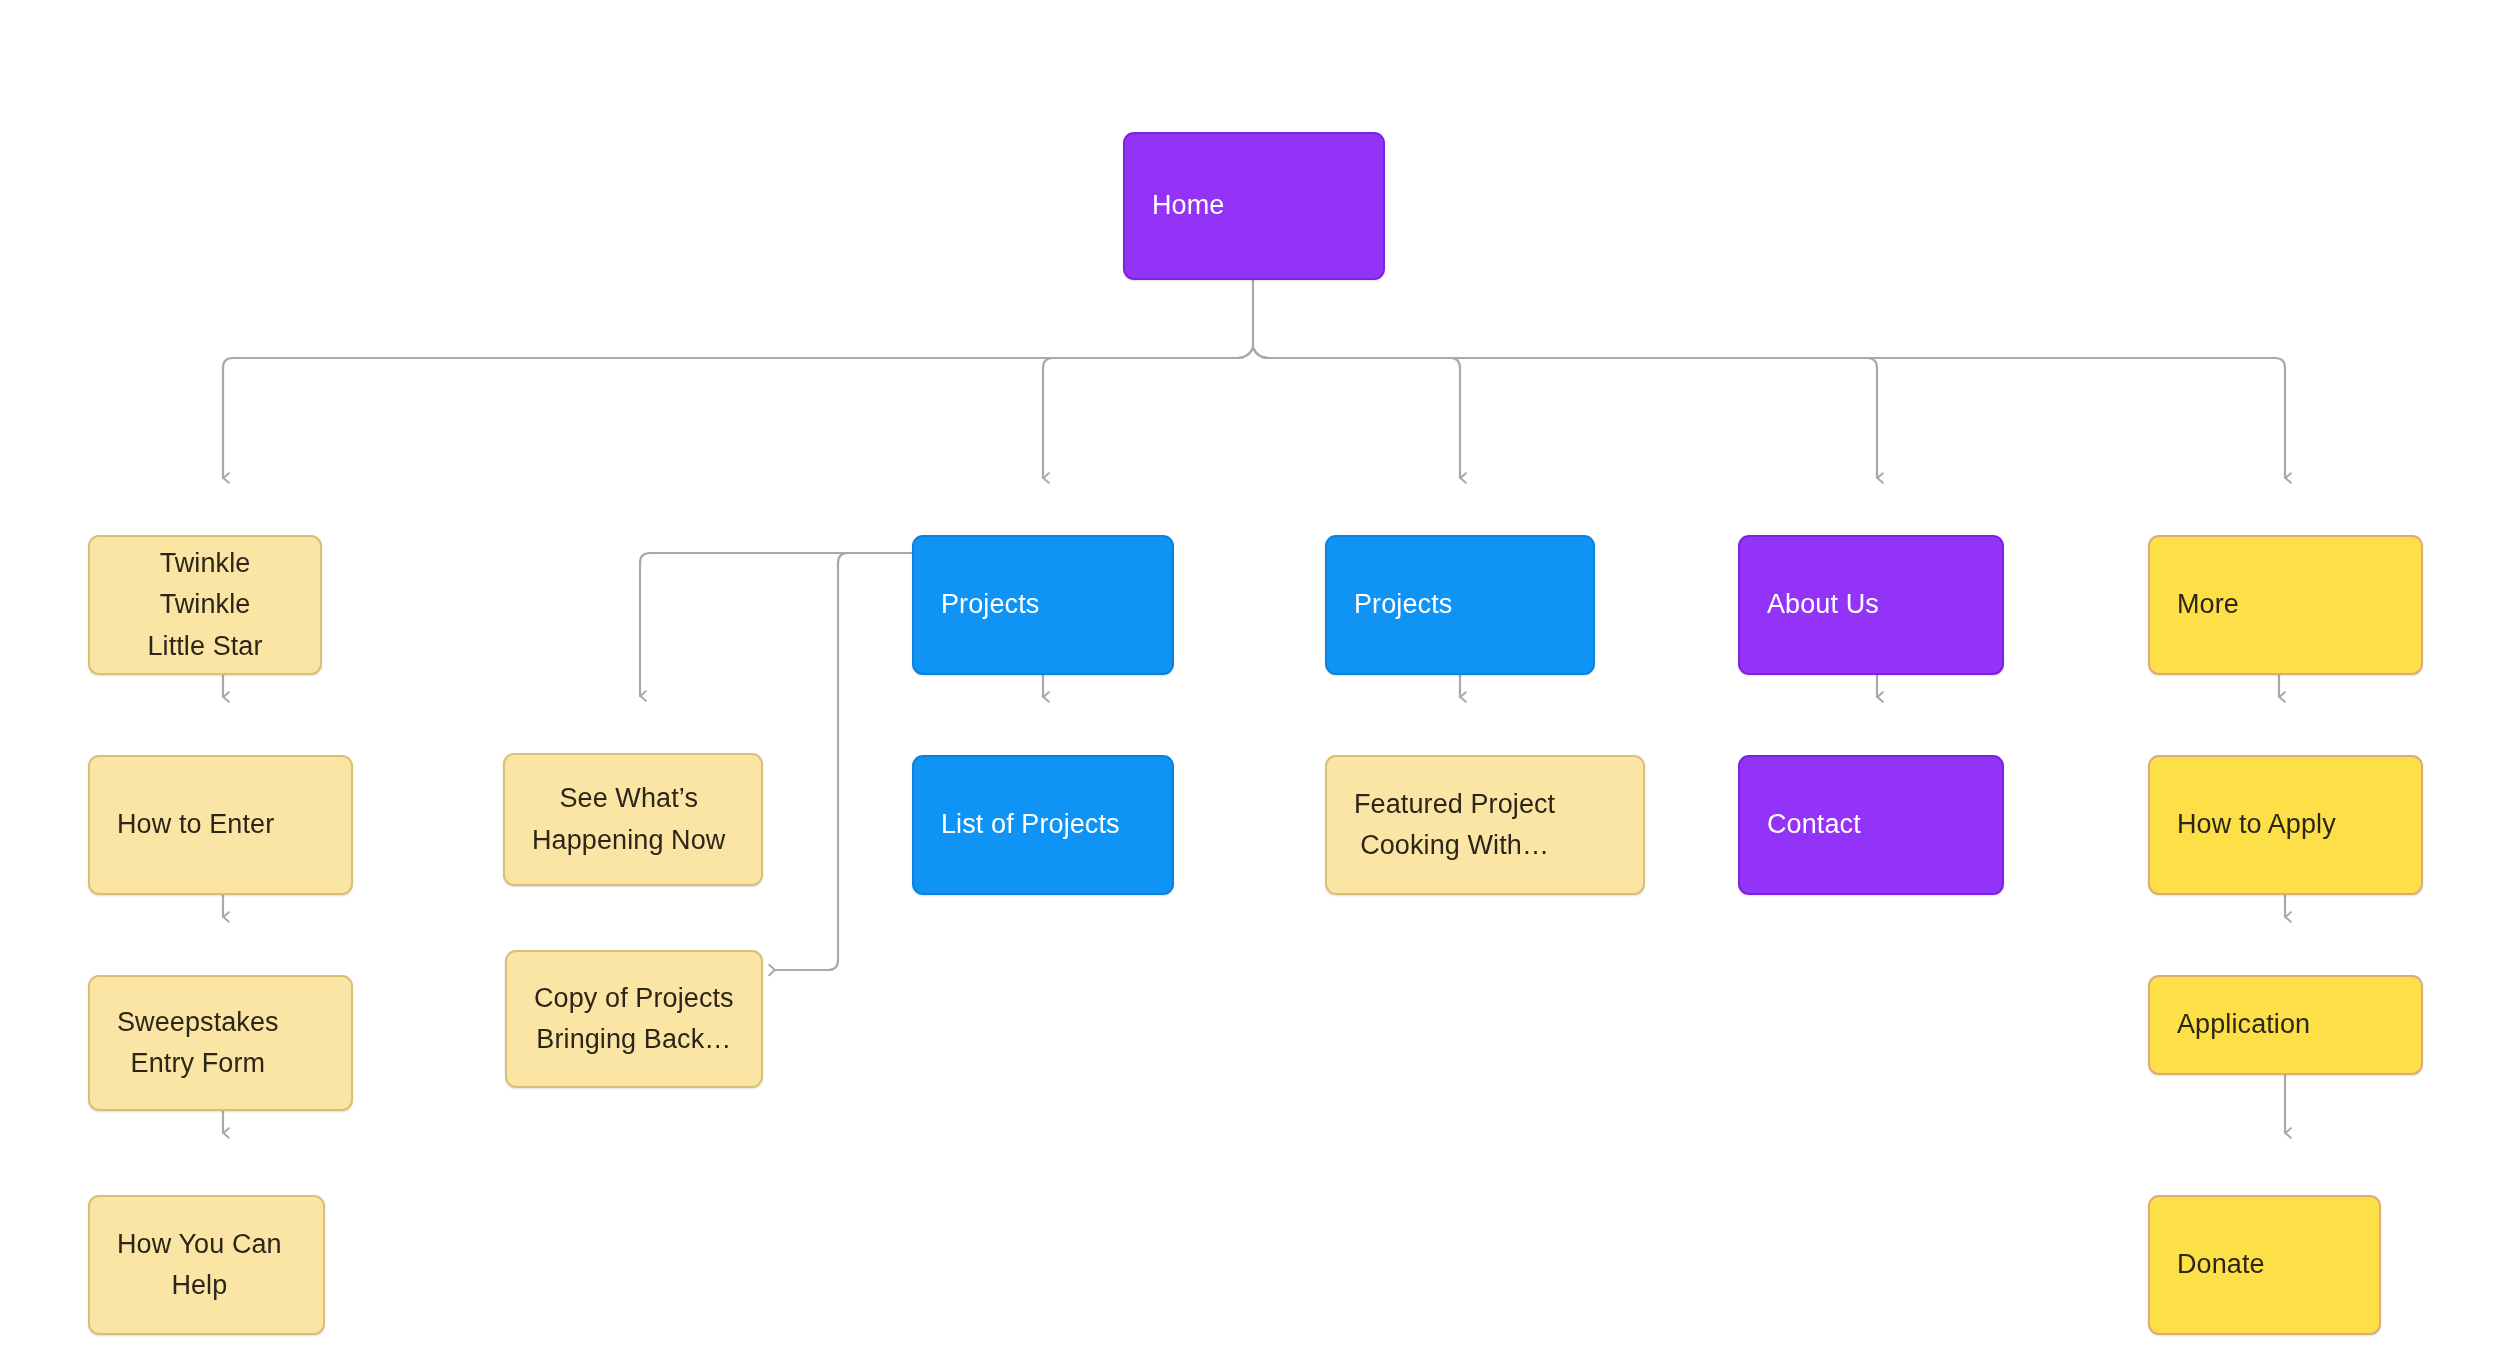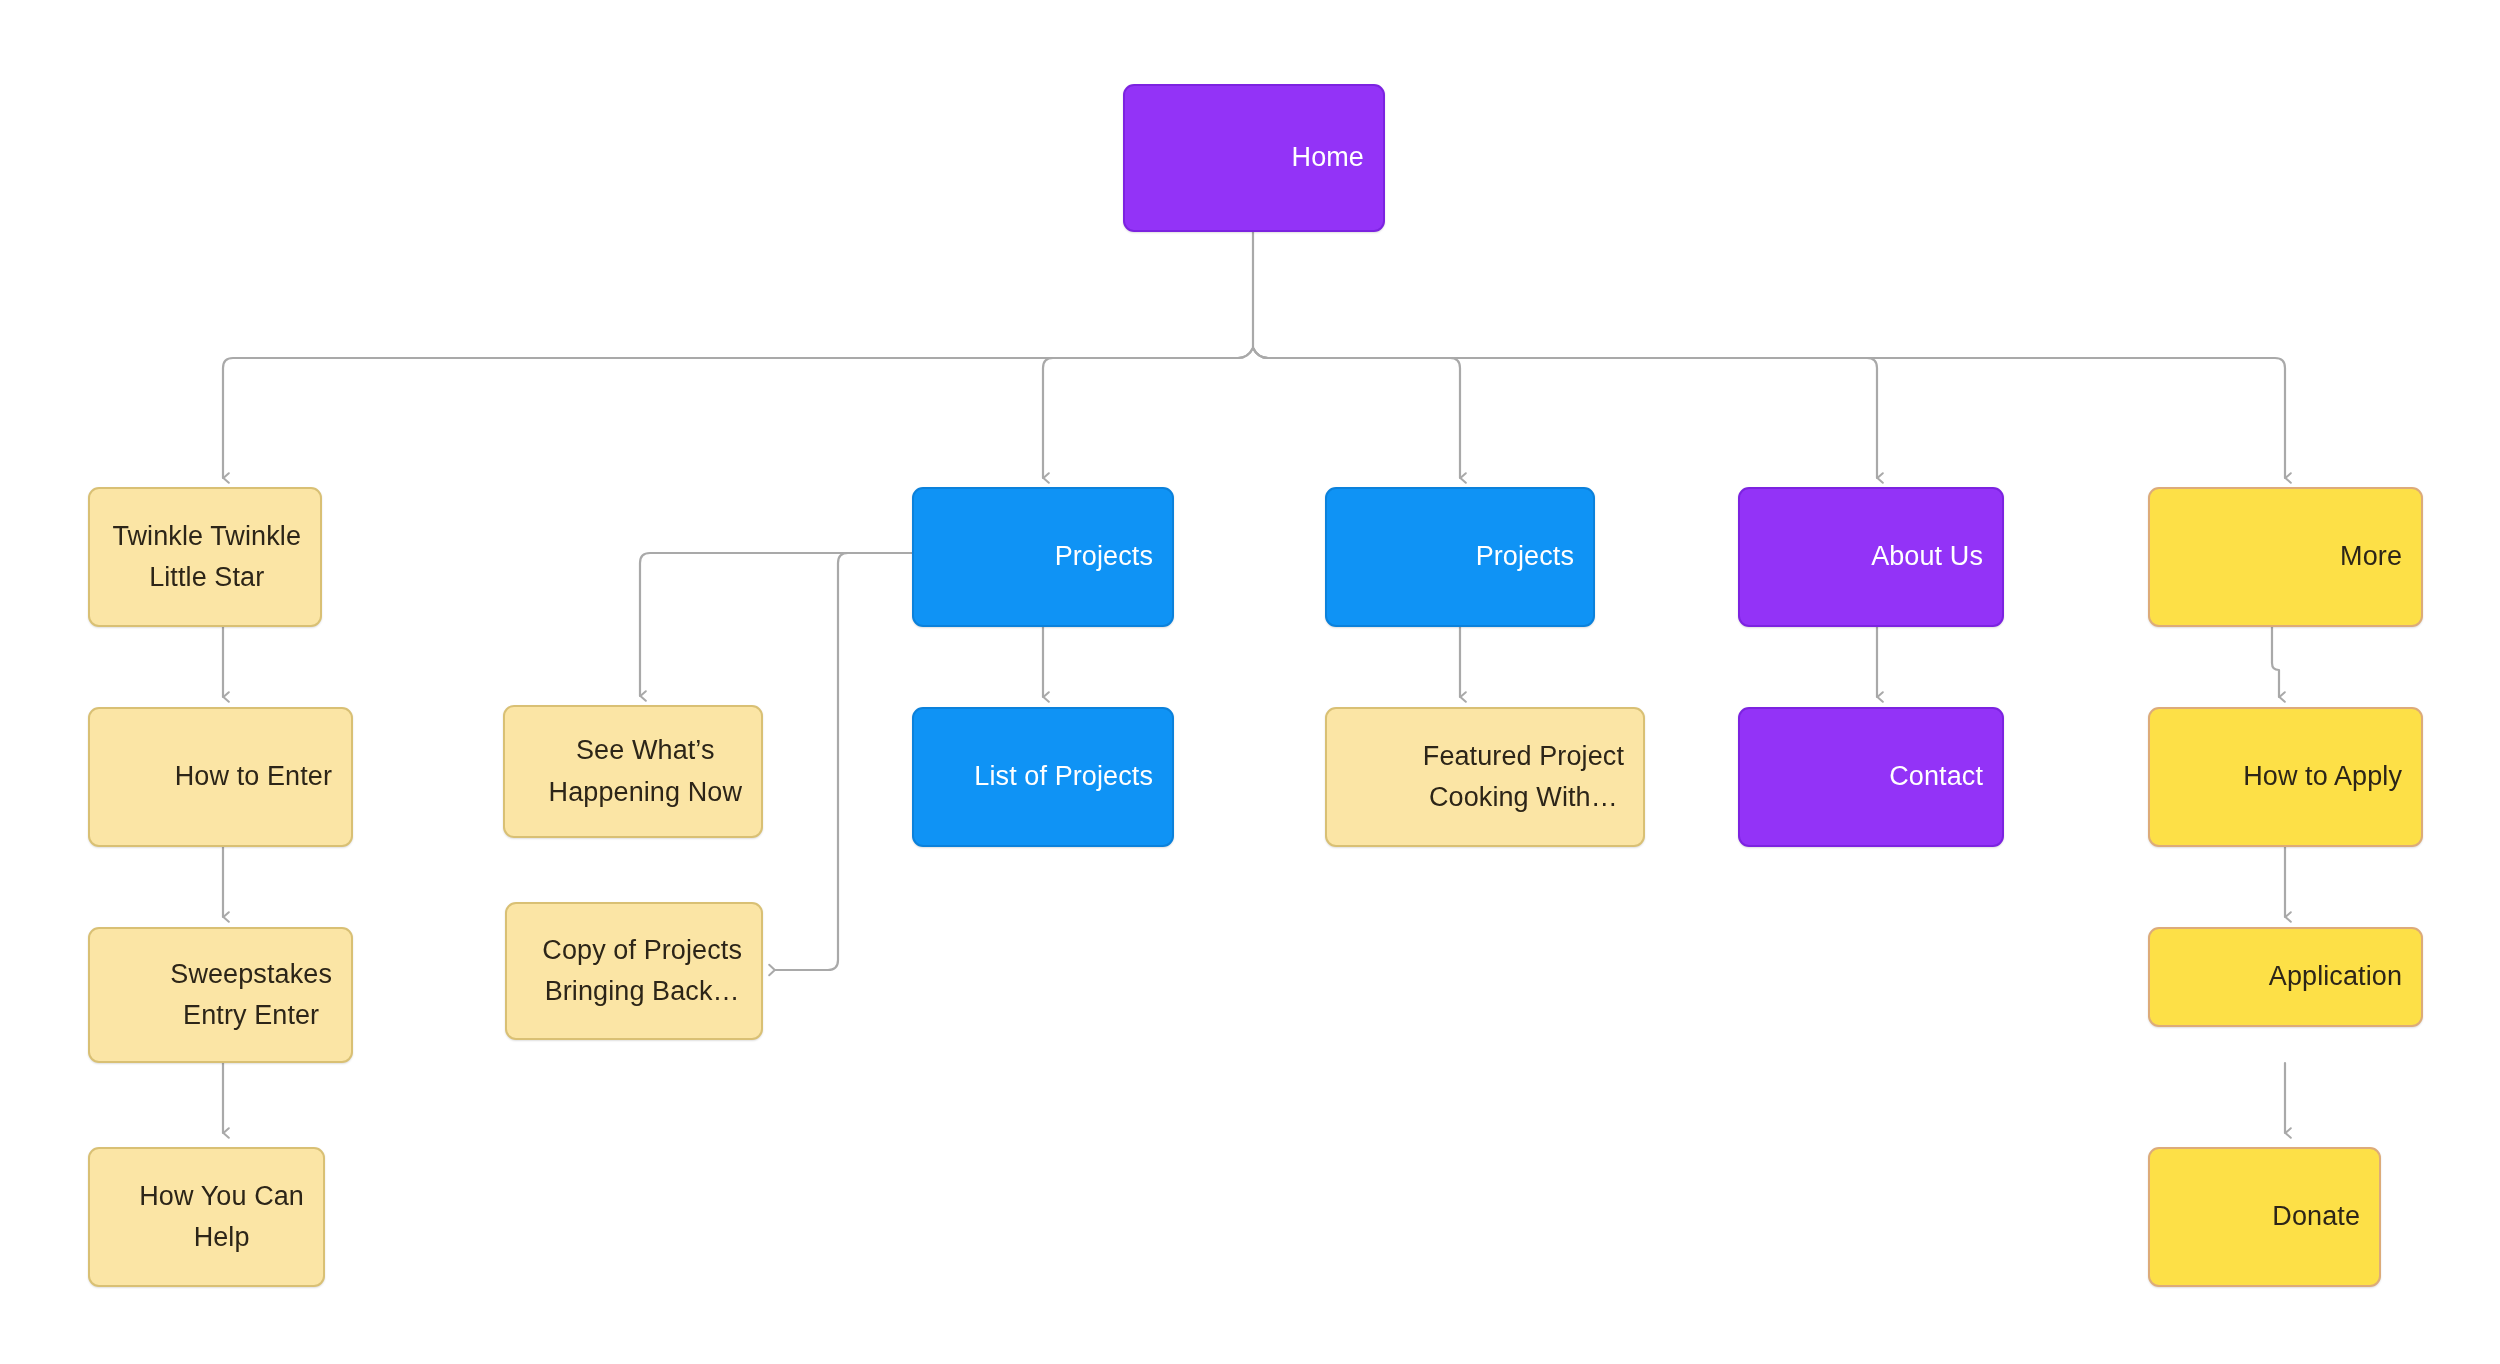--- a/index.html
+++ b/index.html
@@ -27,28 +27,29 @@
     pointer-events: none;
   }
   .node {
     position: absolute;
     box-sizing: border-box;
     border-radius: 11px;
     border-style: solid;
     border-width: 2px;
     display: flex;
     align-items: center;
-    justify-content: flex-end;
+    justify-content: flex-start;
     text-align: center;
     line-height: 1.52;
     font-size: 27px;
     letter-spacing: 0.1px;
-    padding: 4px 19px;
+    padding: 4px 27px;
     box-shadow: 0 1px 2px rgba(0,0,0,0.13);
     z-index: 2;
+    margin-top: 48px;
   }
   .node .lbl {
     display: block;
     white-space: pre-line;
   }
   .theme-purple {
     background: #9333f7;
     border-color: #7c23e0;
     color: #ffffff;
   }
@@ -126,21 +127,21 @@
     <span class="lbl">Twinkle Twinkle
 Little Star</span>
   </div>
 
   <div class="node theme-yellow" style="left:88px; top:707px; width:265px; height:140px;">
     <span class="lbl">How to Enter</span>
   </div>
 
   <div class="node theme-yellow" style="left:88px; top:927px; width:265px; height:136px;">
     <span class="lbl">Sweepstakes
-Entry Enter</span>
+Entry Form</span>
   </div>
 
   <div class="node theme-yellow" style="left:88px; top:1147px; width:237px; height:140px;">
     <span class="lbl">How You Can
 Help</span>
   </div>
 
   <div class="node theme-yellow" style="left:503px; top:705px; width:260px; height:133px;">
     <span class="lbl">See What’s
 Happening Now</span>

